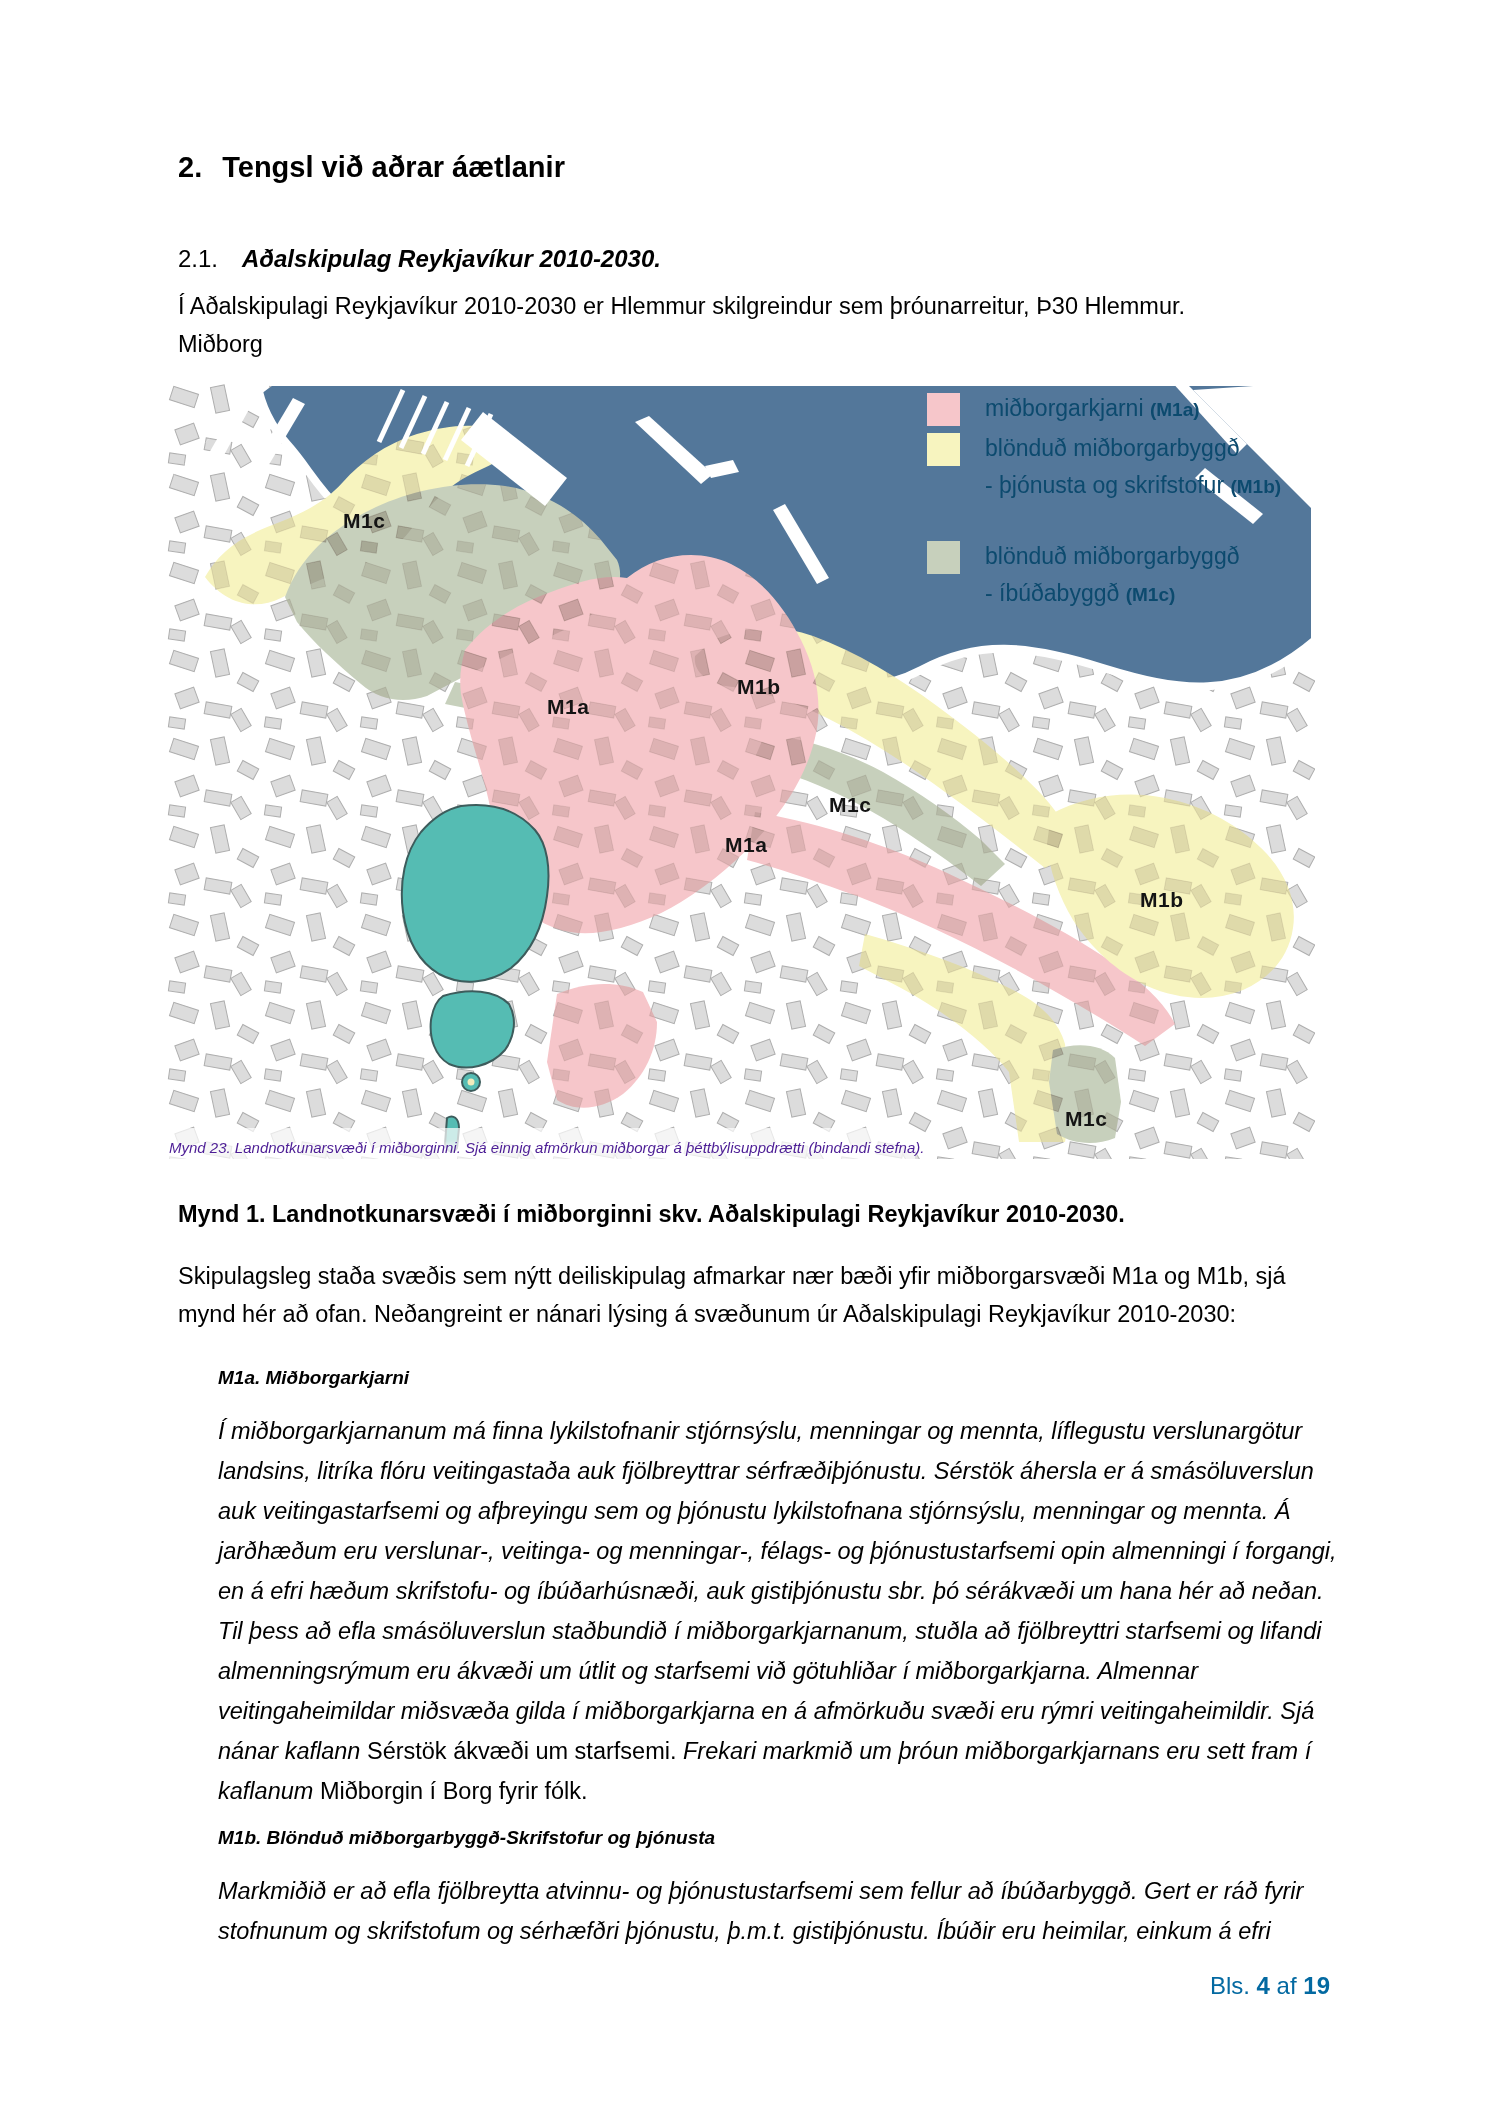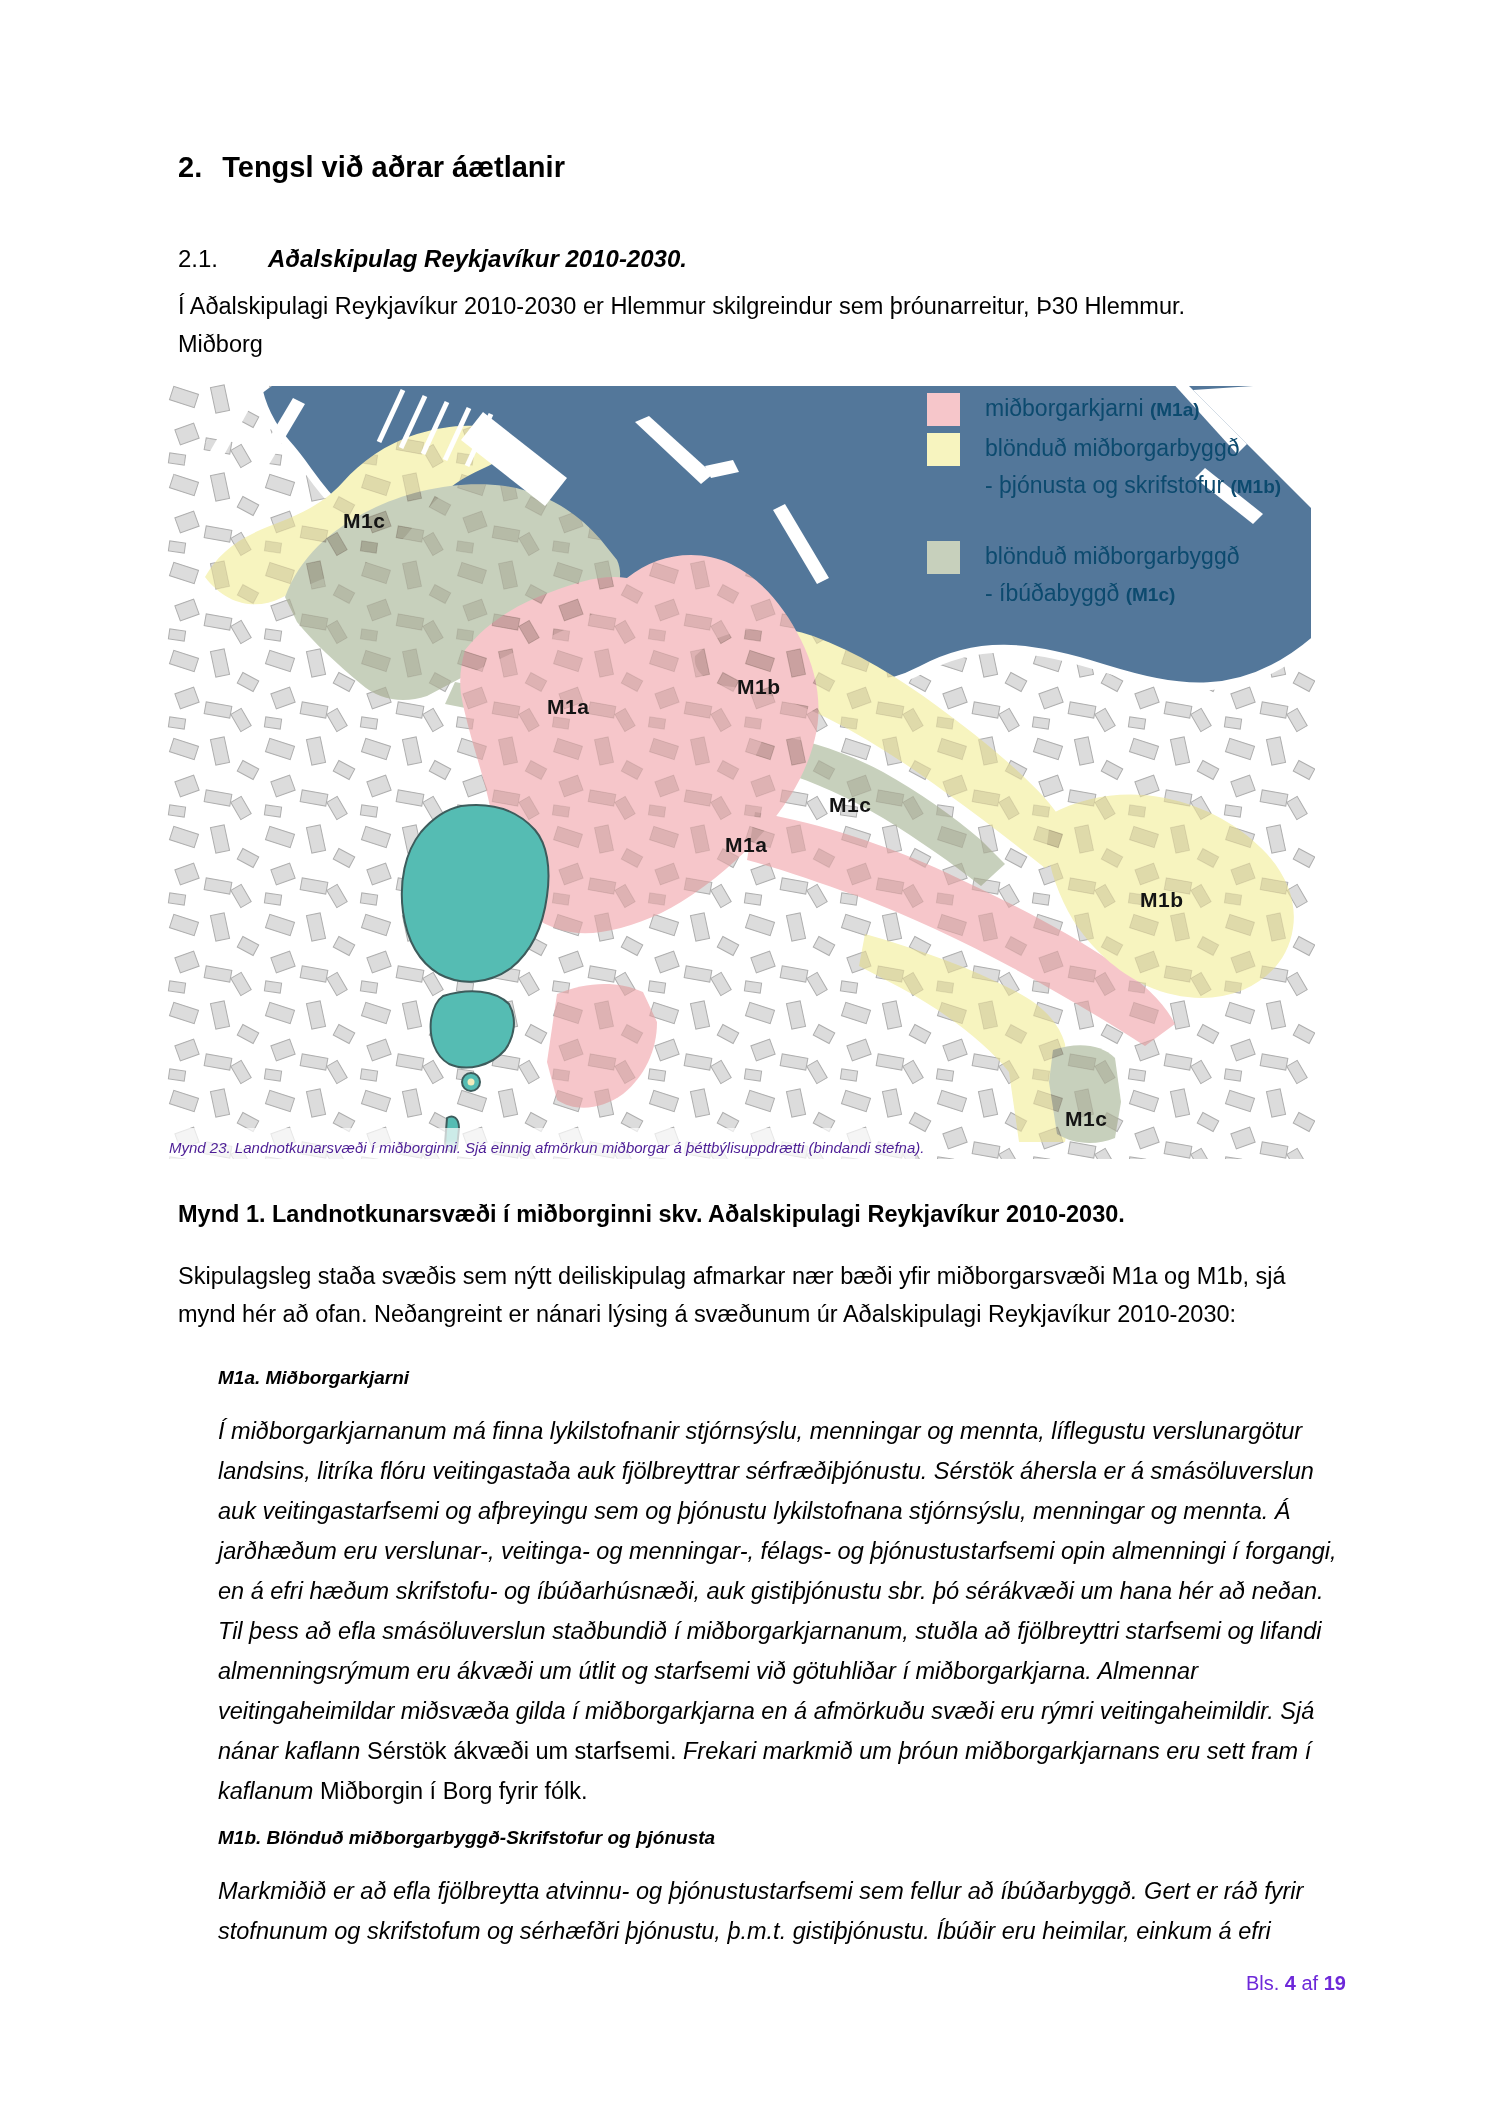--- a/index.html
+++ b/index.html
@@ -2,21 +2,21 @@
 <html><head>
 <meta charset="utf-8">
 <style>
   html,body{margin:0;padding:0;background:#ffffff;}
   .page{
     position:relative;width:1500px;height:2122px;background:#fff;
     font-family:"Liberation Sans",sans-serif;color:#000;overflow:hidden;
   }
   .content{position:absolute;left:178px;top:150px;width:1170px;}
   .h1row{display:flex;gap:20px;font-size:29px;font-weight:bold;line-height:34px;}
-  .h2row{display:flex;gap:50px;margin-top:60px;font-size:24px;line-height:30px;align-items:baseline;}
+  .h2row{display:flex;gap:24px;margin-top:60px;font-size:24px;line-height:30px;align-items:baseline;}
   .h2num{font-weight:normal;}
   .h2title{font-weight:bold;font-style:italic;}
   p{margin:0;}
   .body-text{font-size:23.5px;line-height:38px;}
   .intro{margin-top:13px;}
   .mapwrap{position:relative;margin-top:19px;margin-left:-13px;width:1150px;height:777px;}
   .mapwrap svg{position:absolute;left:0;top:0;}
   .bldg-gray{fill:#dcdcdc;stroke:#aeaeae;stroke-width:1;}
   .bldg-shade{fill:rgba(75,60,45,0.14);stroke:rgba(75,60,45,0.12);stroke-width:1;}
   .map-label{font-family:"Liberation Sans",sans-serif;font-weight:bold;font-size:21px;fill:#141414;letter-spacing:0.5px;}
@@ -33,21 +33,21 @@
     position:absolute;left:4px;bottom:3px;font-size:15px;font-style:italic;color:#4c1d95;
     text-shadow:0 0 4px #fff,0 0 6px #fff,0 0 8px #fff;white-space:nowrap;
   }
   .figcap{margin-top:36px;font-weight:bold;}
   .para2{margin-top:24px;}
   .subsect{margin-left:40px;margin-top:30px;width:1130px;}
   .subhead{font-size:19px;font-weight:bold;font-style:italic;line-height:30px;margin:0 0 7px 0;}
   .subhead.second{margin-top:12px;}
   .ital{font-size:23.5px;font-style:italic;line-height:40px;margin-top:18px;}
   .rm{font-style:normal;}
-  .footer{position:absolute;top:1972px;right:154px;font-size:20px;color:#6d28d9;}
+  .footer{position:absolute;top:1972px;right:170px;font-size:24px;color:#0369a1;}
   .footer b{font-weight:bold;}
 </style>
 </head>
 <body>
 
 <div class="page">
   <div class="content">
 
     <div class="h1row">
       <span>2.</span>

